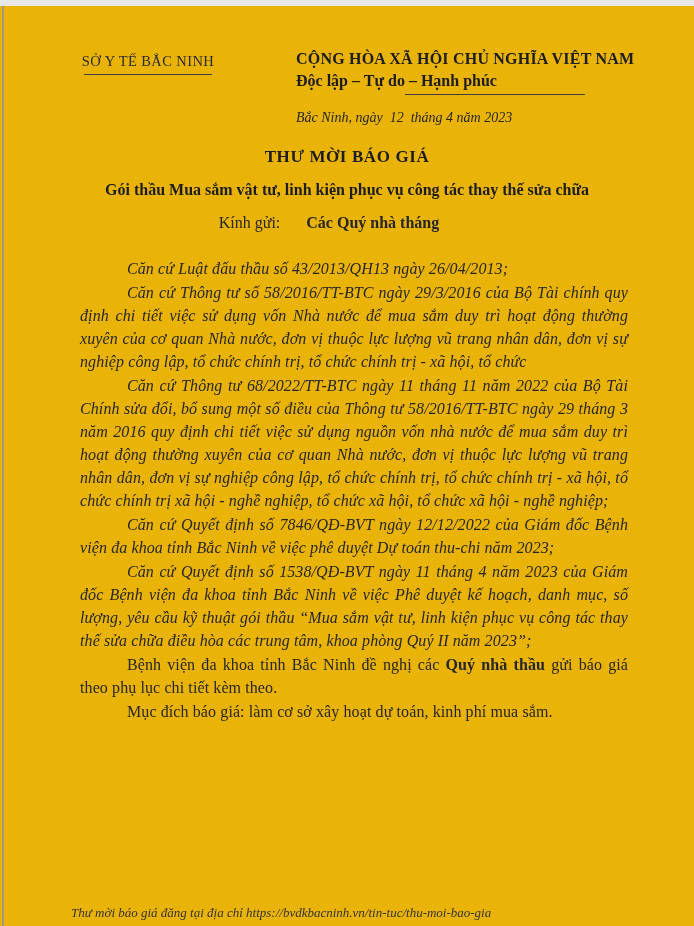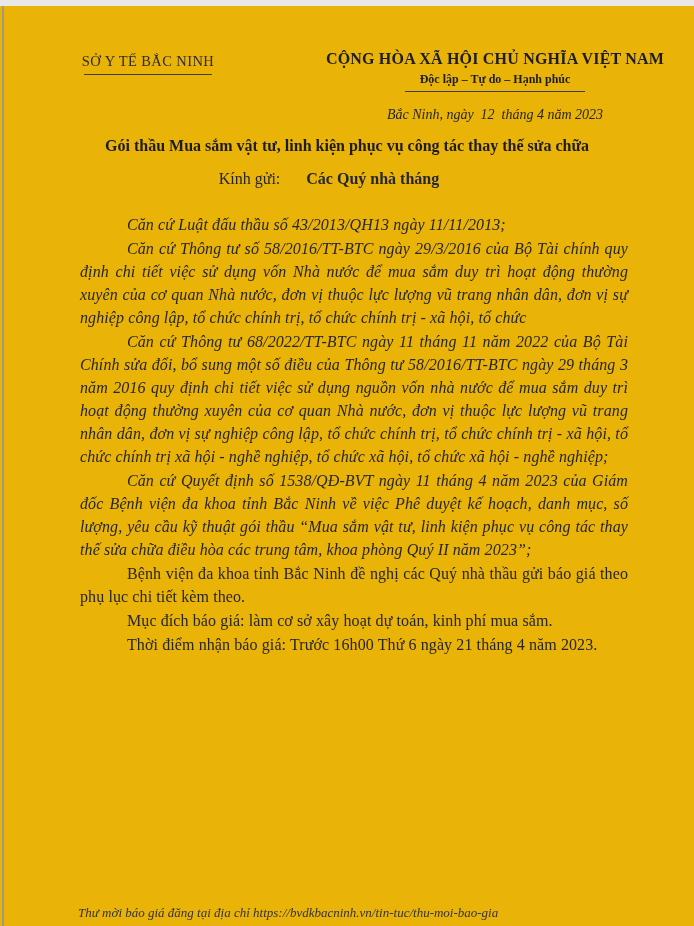--- a/index.html
+++ b/index.html
@@ -42,30 +42,29 @@
     margin-top: 3px;
     color: #1e1e26;
   }
   .org-underline {
     width: 128px;
     border-top: 1.6px solid #3c3c44;
     margin: 4px auto 0;
   }
   .header-right {
     flex: 1;
-    text-align: center;
   }
   .motto-1 {
     font-size: 16px;
     font-weight: bold;
     letter-spacing: .2px;
     color: #1c1c24;
   }
   .motto-2 {
-    font-size: 12px;
+    font-size: 16px;
     font-weight: bold;
     margin-top: 4px;
     color: #1c1c24;
   }
   .motto-underline {
     width: 180px;
     border-top: 1.6px solid #3c3c44;
     margin: 4px auto 0;
   }
   .dateline {
@@ -107,25 +106,25 @@
     font-size: 16px;
     line-height: 23px;
     text-align: justify;
     letter-spacing: .1px;
   }
   .body-text p {
     text-indent: 47px;
     margin-bottom: 1px;
   }
   .cite { font-style: italic; }
-  .b { font-weight: normal; }
+  .b { font-weight: bold; }
   
   .footnote {
     position: absolute;
-    left: 78px;
+    left: 71px;
     bottom: 11px;
     font-style: italic;
     font-size: 13px;
     color: #33333b;
   }
 </style>
 </head>
 <body>
 
 <div class="page">
@@ -138,33 +137,34 @@
     </div>
     <div class="header-right">
       <div class="motto-1">CỘNG HÒA XÃ HỘI CHỦ NGHĨA VIỆT NAM</div>
       <div class="motto-2">Độc lập – Tự do – Hạnh phúc</div>
       <div class="motto-underline"></div>
       <div class="dateline">Bắc Ninh, ngày&nbsp; 12&nbsp; tháng 4 năm 2023</div>
     </div>
   </div>
 
   <div class="title-block">
+    <div class="doc-title">THƯ MỜI BÁO GIÁ</div>
     <div class="doc-subtitle">
       <div>Gói thầu Mua sắm vật tư, linh kiện phục vụ công tác thay thế sửa chữa</div>
     </div>
     <div class="salutation">
       <span class="label">Kính gửi:</span>
       <span class="recipient">Các Quý nhà tháng</span>
     </div>
   </div>
 
   <div class="body-text">
-    <p class="cite">Căn cứ Luật đấu thầu số 43/2013/QH13 ngày 11/11/2013;</p>
+    <p class="cite">Căn cứ Luật đấu thầu số 43/2013/QH13 ngày 26/04/2013;</p>
     <p class="cite">Căn cứ Thông tư số 58/2016/TT-BTC ngày 29/3/2016 của Bộ Tài chính quy định chi tiết việc sử dụng vốn Nhà nước để mua sắm duy trì hoạt động thường xuyên của cơ quan Nhà nước, đơn vị thuộc lực lượng vũ trang nhân dân, đơn vị sự nghiệp công lập, tổ chức chính trị, tổ chức chính trị - xã hội, tổ chức</p>
     <p class="cite">Căn cứ Thông tư 68/2022/TT-BTC ngày 11 tháng 11 năm 2022 của Bộ Tài Chính sửa đổi, bổ sung một số điều của Thông tư 58/2016/TT-BTC ngày 29 tháng 3 năm 2016 quy định chi tiết việc sử dụng nguồn vốn nhà nước để mua sắm duy trì hoạt động thường xuyên của cơ quan Nhà nước, đơn vị thuộc lực lượng vũ trang nhân dân, đơn vị sự nghiệp công lập, tổ chức chính trị, tổ chức chính trị - xã hội, tổ chức chính trị xã hội - nghề nghiệp, tổ chức xã hội, tổ chức xã hội - nghề nghiệp;</p>
+    <p class="cite">Căn cứ Quyết định số 7846/QĐ-BVT ngày 12/12/2022 của Giám đốc Bệnh viện đa khoa tỉnh Bắc Ninh về việc phê duyệt Dự toán thu-chi năm 2023;</p>
     <p class="cite">Căn cứ Quyết định số 1538/QĐ-BVT ngày 11 tháng 4 năm 2023 của Giám đốc Bệnh viện đa khoa tỉnh Bắc Ninh về việc Phê duyệt kế hoạch, danh mục, số lượng, yêu cầu kỹ thuật gói thầu “Mua sắm vật tư, linh kiện phục vụ công tác thay thế sửa chữa điều hòa các trung tâm, khoa phòng Quý II năm 2023”;</p>
     <p><span>Bệnh viện đa khoa tỉnh Bắc Ninh đề nghị các </span><span class="b">Quý nhà thầu</span><span> gửi báo giá theo phụ lục chi tiết kèm theo.</span></p>
     <p>Mục đích báo giá: làm cơ sở xây hoạt dự toán, kinh phí mua sắm.</p>
-    <p>Thời điểm nhận báo giá: Trước 16h00 Thứ 6 ngày 21 tháng 4 năm 2023.</p>
   </div>
 
   <div class="footnote">Thư mời báo giá đăng tại địa chỉ https://bvdkbacninh.vn/tin-tuc/thu-moi-bao-gia</div>
 </div>
 
 </body></html>

